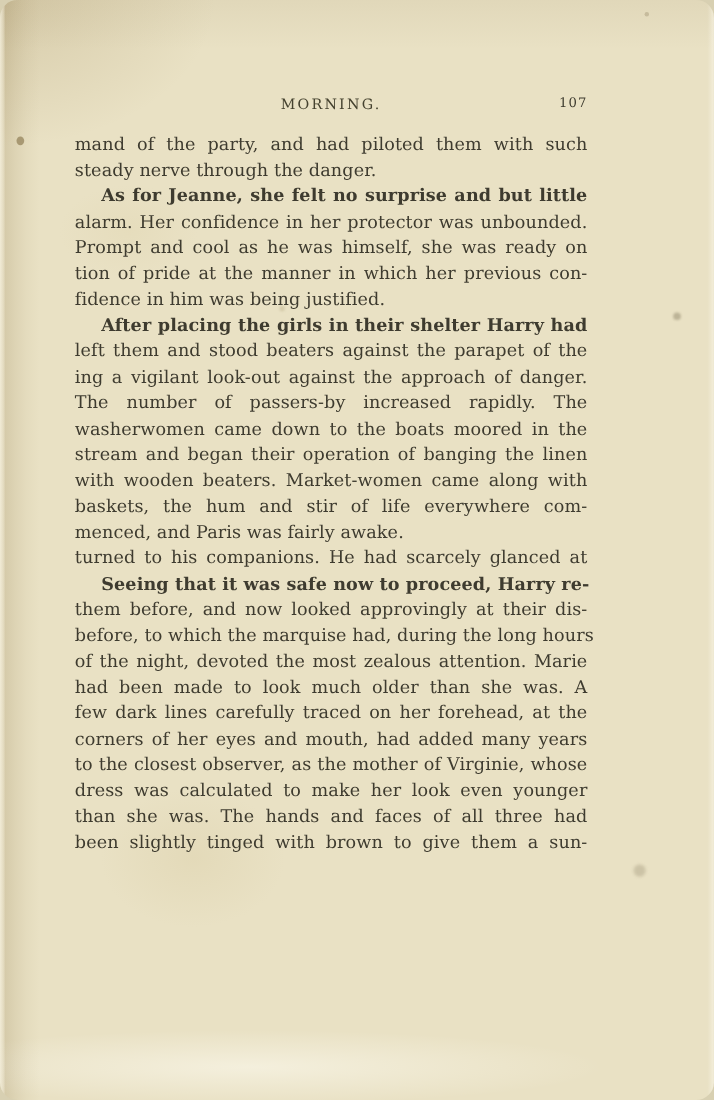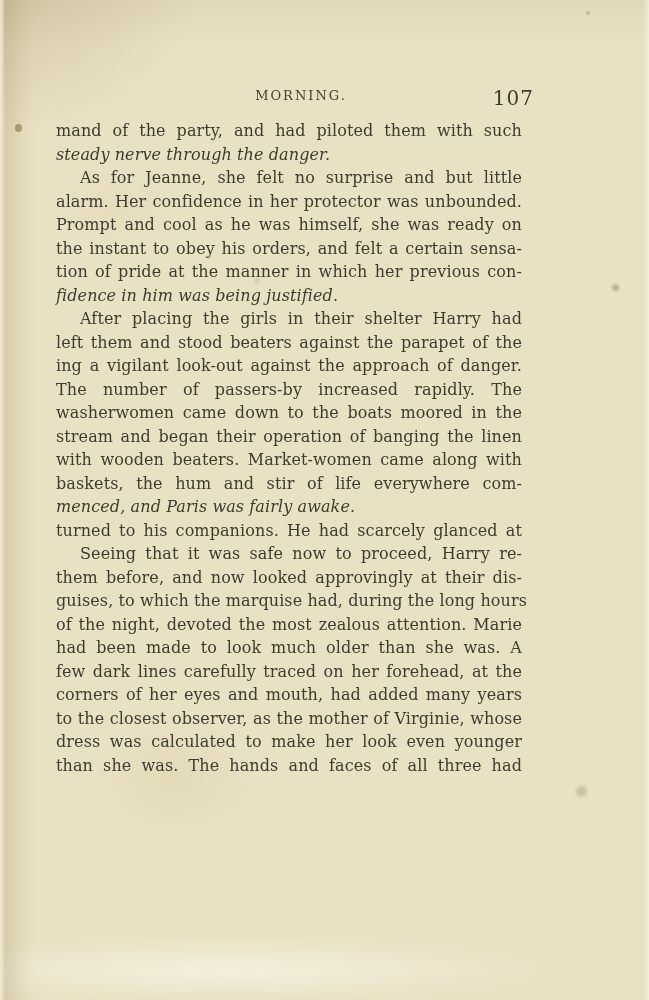--- a/index.html
+++ b/index.html
@@ -24,20 +24,21 @@
       
       radial-gradient(ellipse 280px 190px at 0% 0%, rgba(148,124,74,0.22), rgba(148,124,74,0) 70%),
       
       linear-gradient(180deg, rgba(128,106,62,0.08) 0px, rgba(128,106,62,0) 45px),
       
       radial-gradient(ellipse 430px 45px at 35% 97%, rgba(253,251,241,0.55), rgba(253,251,241,0) 75%),
       
       radial-gradient(ellipse 120px 90px at 27% 78%, rgba(210,196,152,0.25), rgba(210,196,152,0) 70%),
       radial-gradient(ellipse 90px 60px at 18% 21%, rgba(222,210,170,0.3), rgba(222,210,170,0) 70%),
       #e9e1c4;
+    border-radius: 16px;
   }
   .running-header {
     position: absolute;
     top: 86px;
     left: 68px;
     width: 466px;
     height: 20px;
   }
   .running-title {
     position: absolute;
@@ -46,42 +47,42 @@
     top: 2px;
     text-align: center;
     font-size: 13px;
     letter-spacing: 2px;
     color: #45422f;
   }
   .page-number {
     position: absolute;
     right: 0;
     top: 0;
-    font-size: 20px;
+    font-size: 12px;
     letter-spacing: 1px;
     color: #3e3b2f;
   }
   .text-block {
     position: absolute;
     top: 119px;
-    left: 56px;
+    left: 68px;
     width: 466px;
     font-size: 16px;
     line-height: 23.5px;
     letter-spacing: 0.1px;
   }
   .para { margin: 0; }
   .line {
     height: 23.5px;
     text-align: justify;
     text-align-last: justify;
     white-space: nowrap;
   }
-  .line.ind { text-indent: 24px; }
-  .line.pend { text-align-last: left; font-style: italic; }
+  .line.ind { text-indent: 24px; font-weight: bold; }
+  .line.pend { text-align-last: left; }
   .speck {
     position: absolute;
     border-radius: 50%;
   }
   .speck.s1 { left: 15px; top: 124px; width: 7px; height: 8px; background: rgba(122,102,58,0.55); filter: blur(0.6px); }
   .speck.s2 { left: 612px; top: 284px; width: 7px; height: 7px; background: rgba(122,112,86,0.40); filter: blur(0.8px); }
   .speck.s3 { left: 586px; top: 11px; width: 4px; height: 4px; background: rgba(132,117,82,0.30); filter: blur(0.7px); }
   .speck.s4 { left: 576px; top: 786px; width: 11px; height: 11px; background: rgba(158,148,118,0.38); filter: blur(1.5px); }
   .speck.s5 { left: 254px; top: 278px; width: 5px; height: 5px; background: rgba(160,146,105,0.28); filter: blur(0.8px); }
 </style>
@@ -99,49 +100,49 @@
 
     <div class="para">
       <div class="line">mand of the party, and had piloted them with such</div>
       <div class="line pend">steady nerve through the danger.</div>
     </div>
 
     <div class="para">
       <div class="line ind">As for Jeanne, she felt no surprise and but little</div>
       <div class="line">alarm. Her confidence in her protector was unbounded.</div>
       <div class="line">Prompt and cool as he was himself, she was ready on</div>
-      <div class="line">the instant to obey his orders, and felt a certain sensa-</div>
       <div class="line">tion of pride at the manner in which her previous con-</div>
       <div class="line pend">fidence in him was being justified.</div>
     </div>
 
     <div class="para">
       <div class="line ind">After placing the girls in their shelter Harry had</div>
       <div class="line">left them and stood beaters against the parapet of the</div>
       <div class="line">ing a vigilant look-out against the approach of danger.</div>
       <div class="line">The number of passers-by increased rapidly. The</div>
       <div class="line">washerwomen came down to the boats moored in the</div>
       <div class="line">stream and began their operation of banging the linen</div>
       <div class="line">with wooden beaters. Market-women came along with</div>
       <div class="line">baskets, the hum and stir of life everywhere com-</div>
       <div class="line pend">menced, and Paris was fairly awake.</div>
     </div>
 
     <div class="para">
       <div class="line">turned to his companions. He had scarcely glanced at</div>
       <div class="line ind">Seeing that it was safe now to proceed, Harry re-</div>
       <div class="line">them before, and now looked approvingly at their dis-</div>
-      <div class="line">guises, to which the marquise had, during the long hours</div>
+      <div class="line">before, to which the marquise had, during the long hours</div>
       <div class="line">of the night, devoted the most zealous attention. Marie</div>
       <div class="line">had been made to look much older than she was. A</div>
       <div class="line">few dark lines carefully traced on her forehead, at the</div>
       <div class="line">corners of her eyes and mouth, had added many years</div>
       <div class="line">to the closest observer, as the mother of Virginie, whose</div>
       <div class="line">dress was calculated to make her look even younger</div>
       <div class="line">than she was. The hands and faces of all three had</div>
+      <div class="line">been slightly tinged with brown to give them a sun-</div>
     </div>
 
   </div>
 
   <div class="speck s1"></div>
   <div class="speck s2"></div>
   <div class="speck s3"></div>
   <div class="speck s4"></div>
   <div class="speck s5"></div>
 

